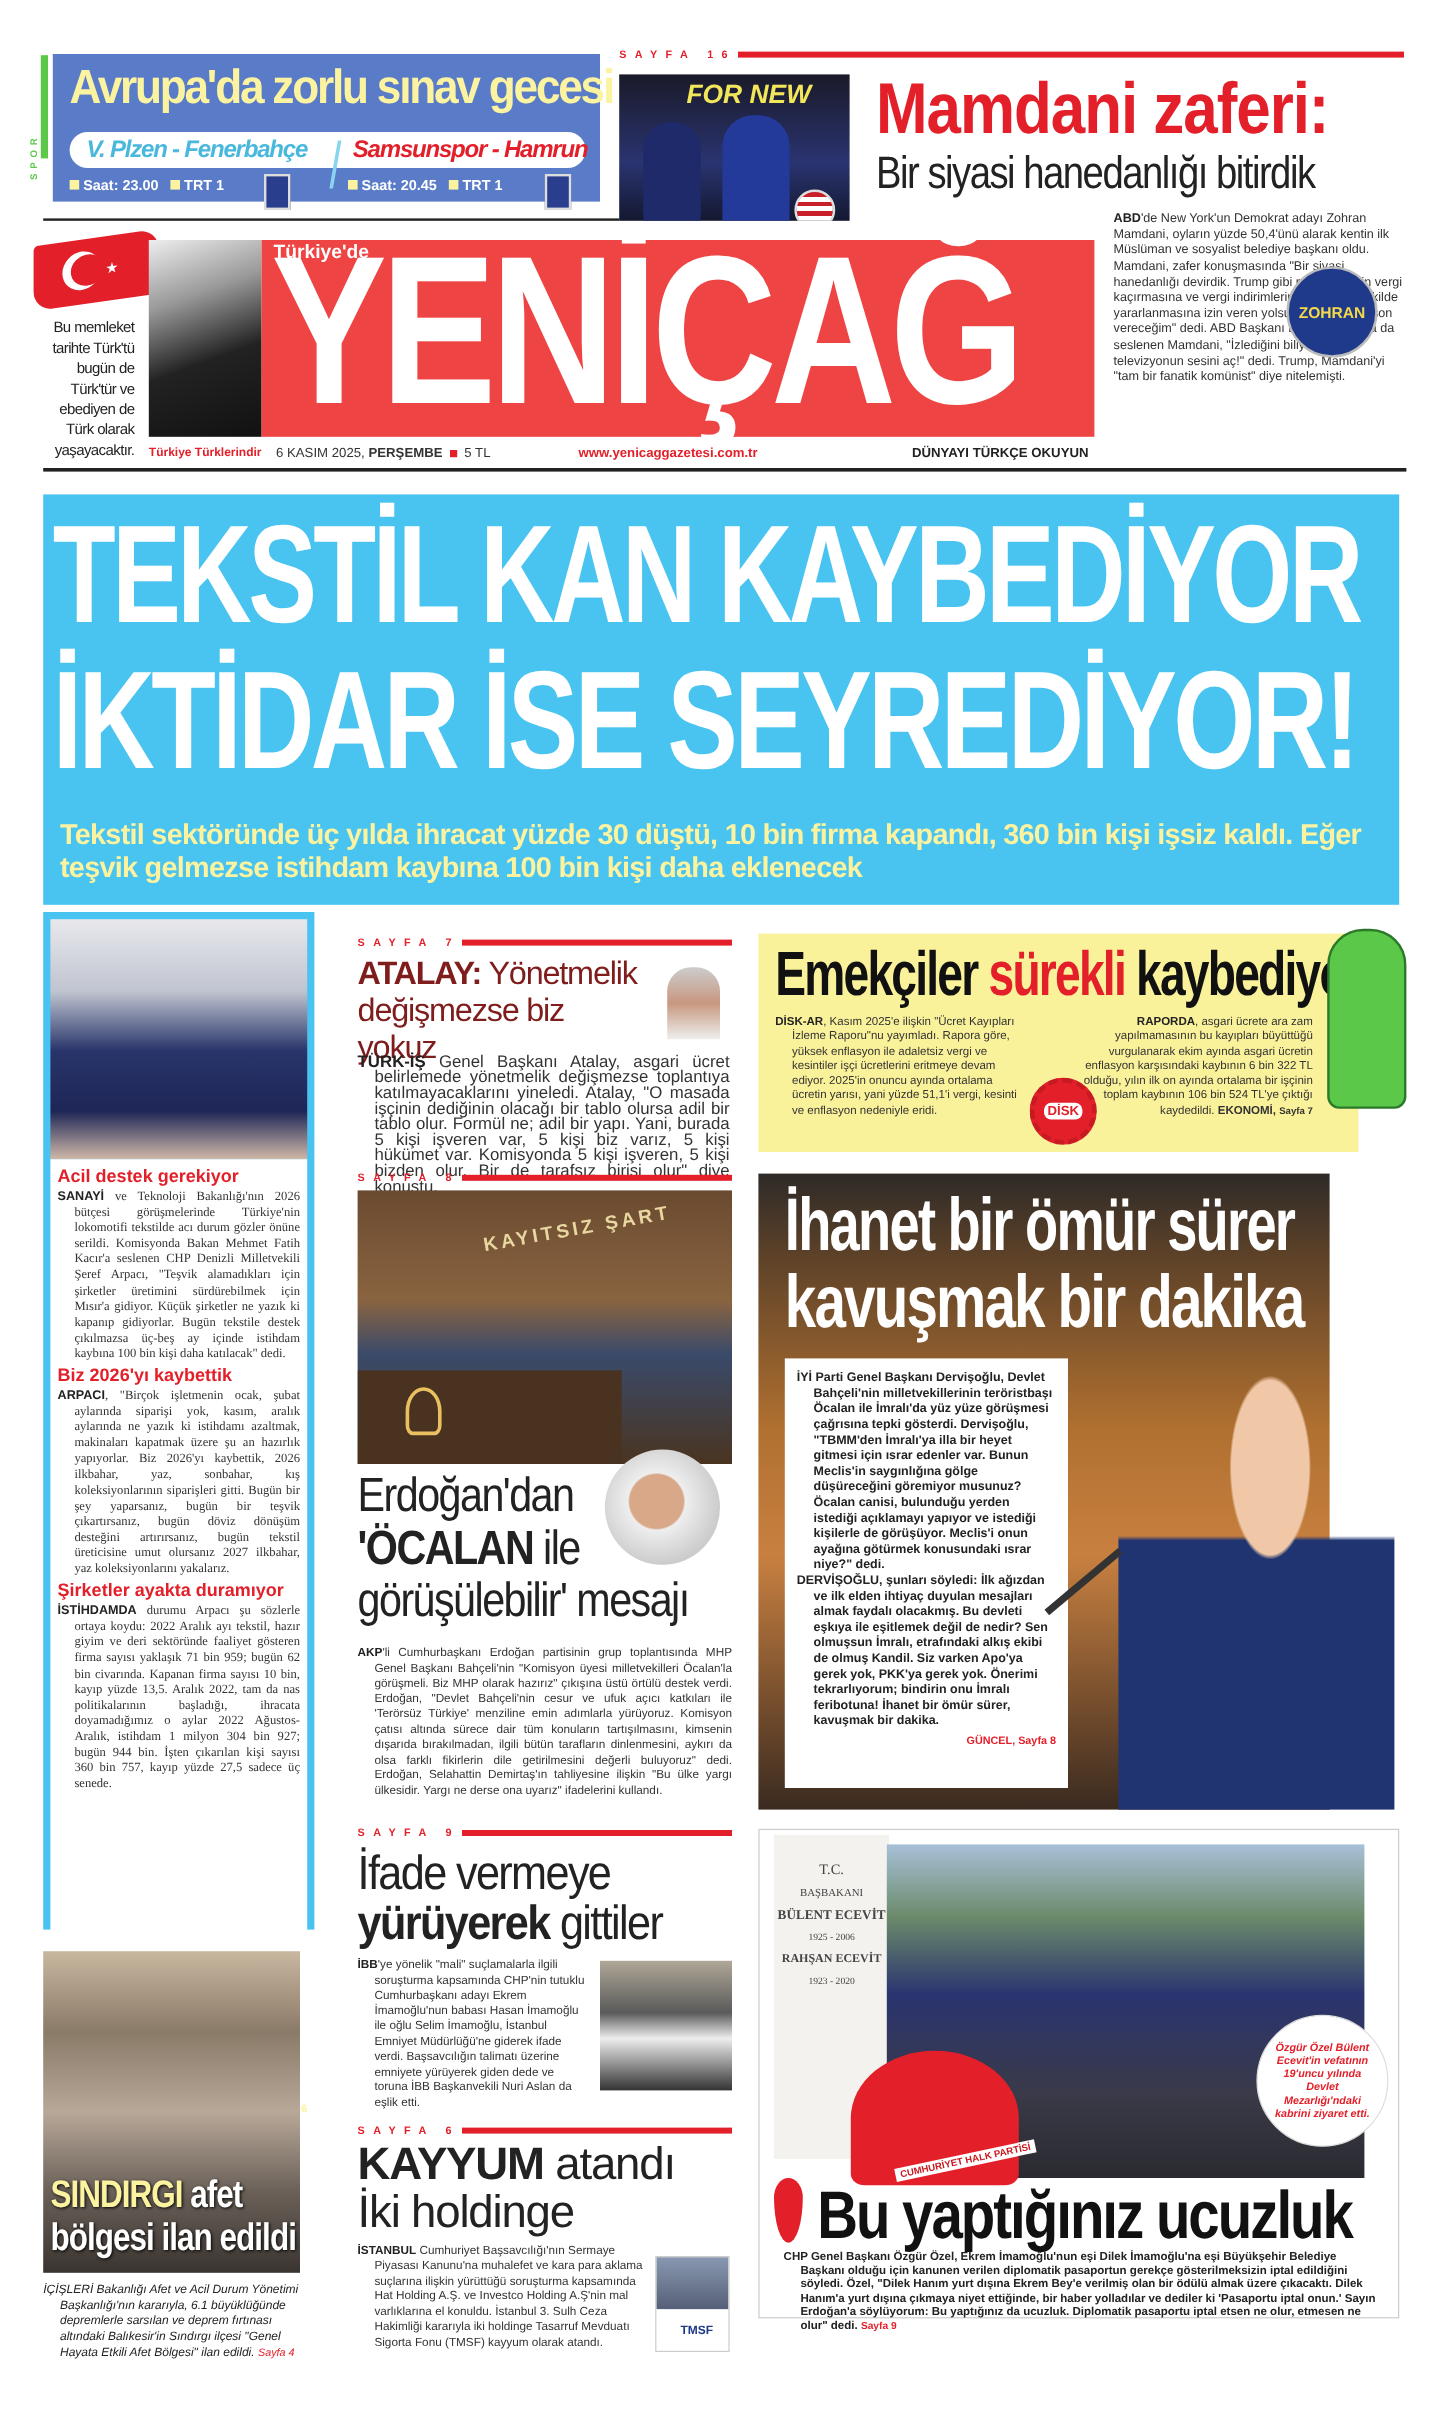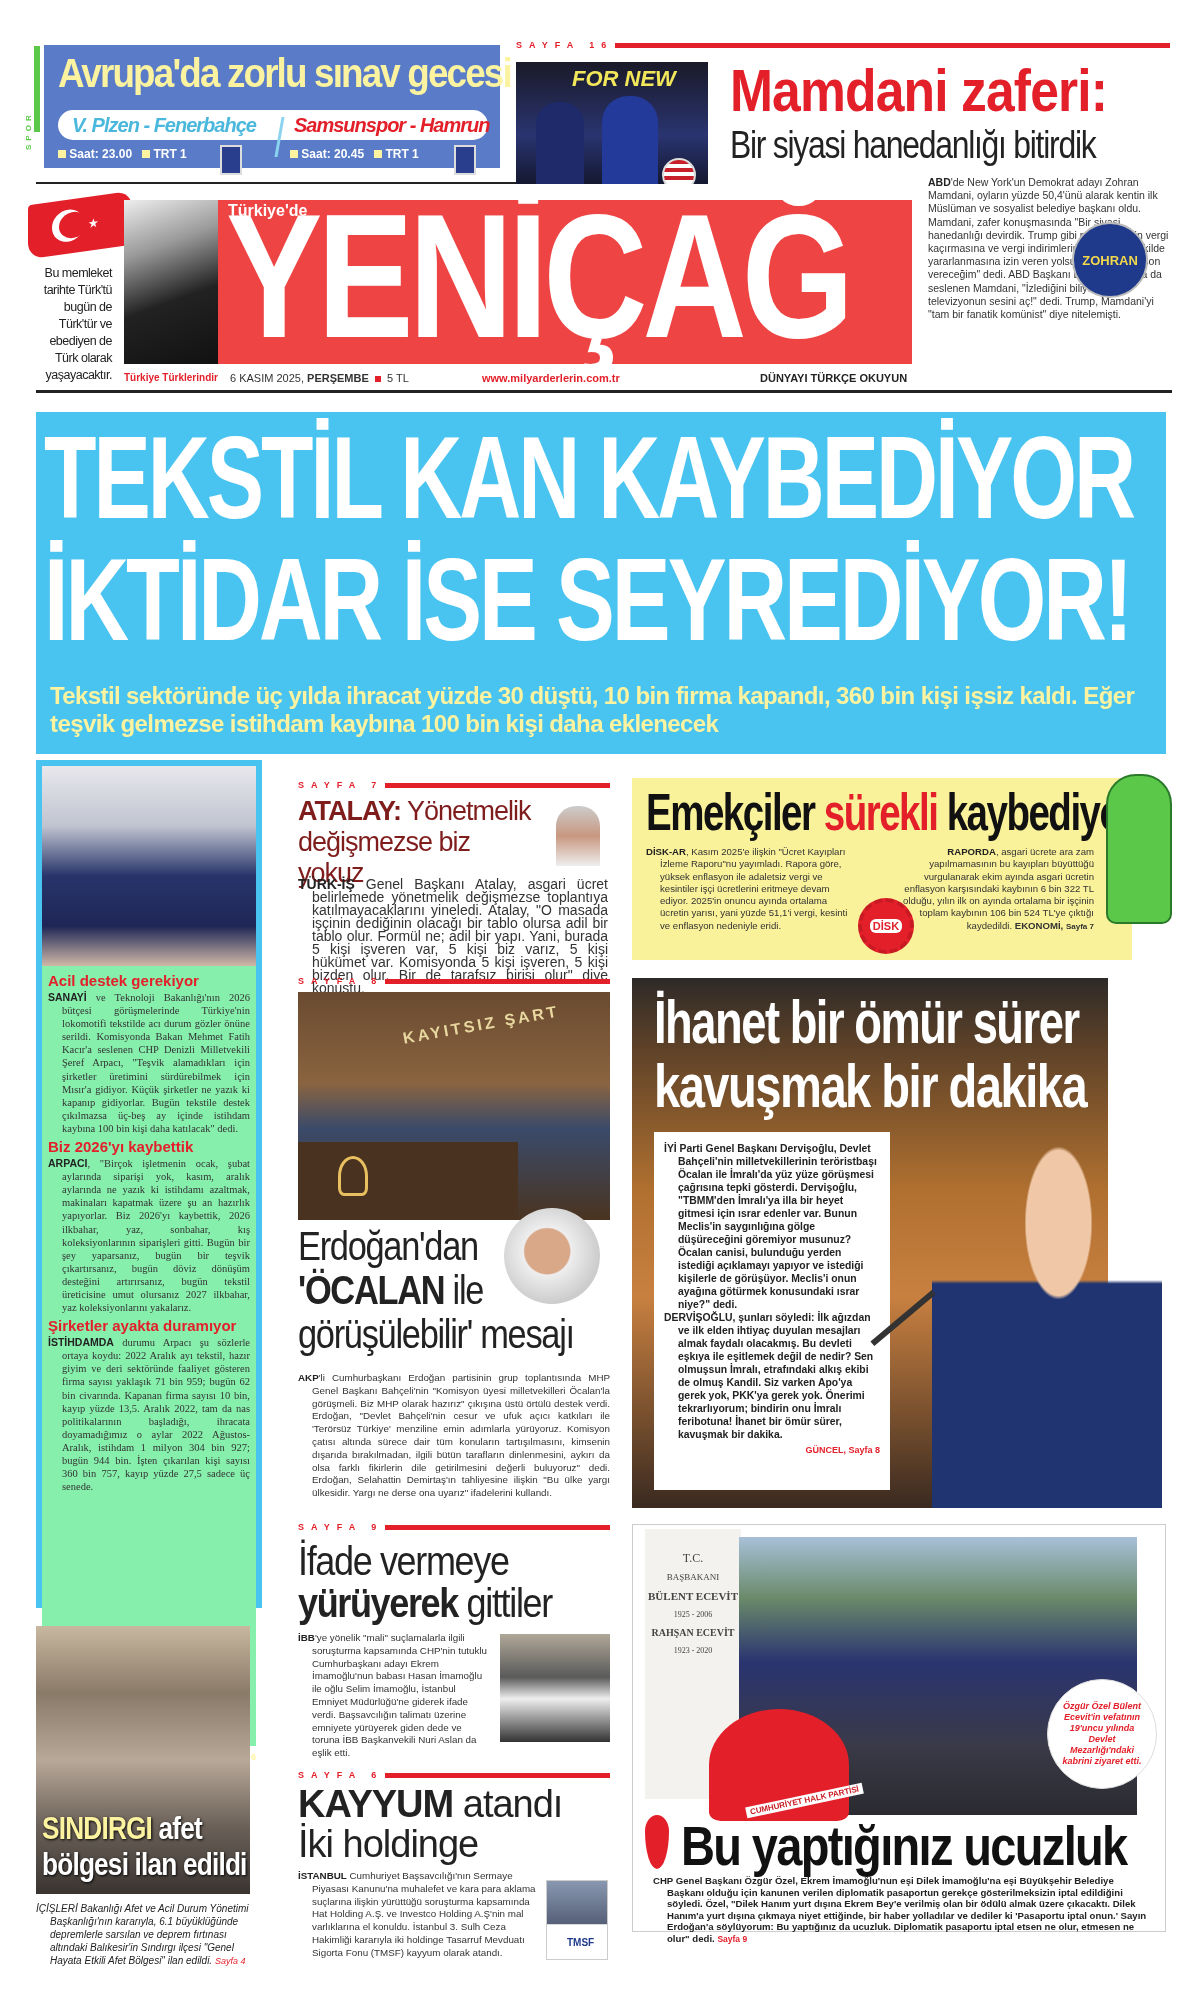--- a/index.html
+++ b/index.html
@@ -73,33 +73,33 @@
 <div class="abs" style="left:218px;top:200px;width:694px;height:164px;background:#ef4444;">
   <div class="abs" style="left:10px;top:2px;font-size:16px;font-weight:bold;color:#fff;">Türkiye'de</div>
   <div class="abs cond" style="left:8px;top:-12px;font-size:176px;color:#fff;letter-spacing:-6px;transform:scaleX(0.82);line-height:1;">YENİÇAĞ</div>
 </div>
 <div class="abs" style="left:230px;top:372px;font-size:11px;color:#333;">
   <span>6 KASIM 2025,</span>
   <b>PERŞEMBE</b>
   <span style="display:inline-block;width:6px;height:6px;background:#e3202a;margin:0 3px;"></span>
   <span>5 TL</span>
 </div>
-<a class="abs" style="left:482px;top:372px;font-size:11px;font-weight:bold;color:#e3202a;text-decoration:none;">www.milyarderlerin.com.tr</a>
+<a class="abs" style="left:482px;top:372px;font-size:11px;font-weight:bold;color:#e3202a;text-decoration:none;">www.yenicaggazetesi.com.tr</a>
 <div class="abs" style="left:760px;top:372px;font-size:11px;font-weight:bold;color:#222;">DÜNYAYI TÜRKÇE OKUYUN</div>
 <div class="abs hrule" style="left:36px;top:390px;width:1136px;"></div>
 
 <div class="abs" style="left:36px;top:412px;width:1130px;height:342px;background:#49c3f0;">
   <div class="abs cond" style="left:8px;top:6px;font-size:116px;color:#fff;letter-spacing:-4px;transform:scaleX(0.74);line-height:1.05;">TEKSTİL KAN KAYBEDİYOR</div>
   <div class="abs cond" style="left:8px;top:128px;font-size:116px;color:#fff;letter-spacing:-4px;transform:scaleX(0.76);line-height:1.05;">İKTİDAR İSE SEYREDİYOR!</div>
   <div class="abs" style="left:14px;top:270px;width:1110px;font-size:24px;line-height:28px;font-weight:bold;color:#fbf3a0;letter-spacing:-0.6px;">Tekstil sektöründe üç yılda ihracat yüzde 30 düştü, 10 bin firma kapandı, 360 bin kişi işsiz kaldı. Eğer teşvik gelmezse istihdam kaybına 100 bin kişi daha eklenecek</div>
 </div>
 
 <div class="abs" style="left:36px;top:760px;width:226px;height:848px;background:#49c3f0;padding:6px;">
   <div class="photo" style="width:214px;height:200px;background:linear-gradient(180deg,#e8e8ec 0%,#c0c4d0 30%,#28346a 55%,#1e2656 80%,#d0b8a8);"></div>
-  <div style="background:#86efac;padding:6px 6px 4px;height:780px;">
+  <div style="background:#ffffff;padding:6px 6px 4px;height:780px;">
     <div style="font-size:15px;font-weight:bold;color:#e3202a;margin-bottom:2px;">Acil destek gerekiyor</div>
     <div class="body-text serif indent" style="font-size:10.5px;line-height:13.1px;"><span class="lead" style="font-family:'Liberation Sans',sans-serif;">SANAYİ</span><span> ve Teknoloji Bakanlığı'nın 2026 bütçesi görüşmelerinde Türkiye'nin lokomotifi tekstilde acı durum gözler önüne serildi. Komisyonda Bakan Mehmet Fatih Kacır'a seslenen CHP Denizli Milletvekili Şeref Arpacı, "Teşvik alamadıkları için şirketler üretimini sürdürebilmek için Mısır'a gidiyor. Küçük şirketler ne yazık ki kapanıp gidiyorlar. Bugün tekstile destek çıkılmazsa üç-beş ay içinde istihdam kaybına 100 bin kişi daha katılacak" dedi.</span></div>
     <div style="font-size:15px;font-weight:bold;color:#e3202a;margin:3px 0 2px;">Biz 2026'yı kaybettik</div>
     <div class="body-text serif indent" style="font-size:10.5px;line-height:13.1px;"><span class="lead" style="font-family:'Liberation Sans',sans-serif;">ARPACI</span><span>, "Birçok işletmenin ocak, şubat aylarında siparişi yok, kasım, aralık aylarında ne yazık ki istihdamı azaltmak, makinaları kapatmak üzere şu an hazırlık yapıyorlar. Biz 2026'yı kaybettik, 2026 ilkbahar, yaz, sonbahar, kış koleksiyonlarının siparişleri gitti. Bugün bir şey yaparsanız, bugün bir teşvik çıkartırsanız, bugün döviz dönüşüm desteğini artırırsanız, bugün tekstil üreticisine umut olursanız 2027 ilkbahar, yaz koleksiyonlarını yakalarız.</span></div>
     <div style="font-size:15px;font-weight:bold;color:#e3202a;margin:3px 0 2px;">Şirketler ayakta duramıyor</div>
     <div class="body-text serif indent" style="font-size:10.5px;line-height:13.1px;"><span class="lead" style="font-family:'Liberation Sans',sans-serif;">İSTİHDAMDA</span><span> durumu Arpacı şu sözlerle ortaya koydu: 2022 Aralık ayı tekstil, hazır giyim ve deri sektöründe faaliyet gösteren firma sayısı yaklaşık 71 bin 959; bugün 62 bin civarında. Kapanan firma sayısı 10 bin, kayıp yüzde 13,5. Aralık 2022, tam da nas politikalarının başladığı, ihracata doyamadığımız o aylar 2022 Ağustos-Aralık, istihdam 1 milyon 304 bin 927; bugün 944 bin. İşten çıkarılan kişi sayısı 360 bin 757, kayıp yüzde 27,5 sadece üç senede.</span></div>
   </div>
   <div style="text-align:right;font-size:9px;font-weight:bold;margin-top:6px;">
     <span style="color:#fbf3a0;">EKONOMİ,</span>
     <span style="color:#fbf3a0;">Sayfa 6</span>

